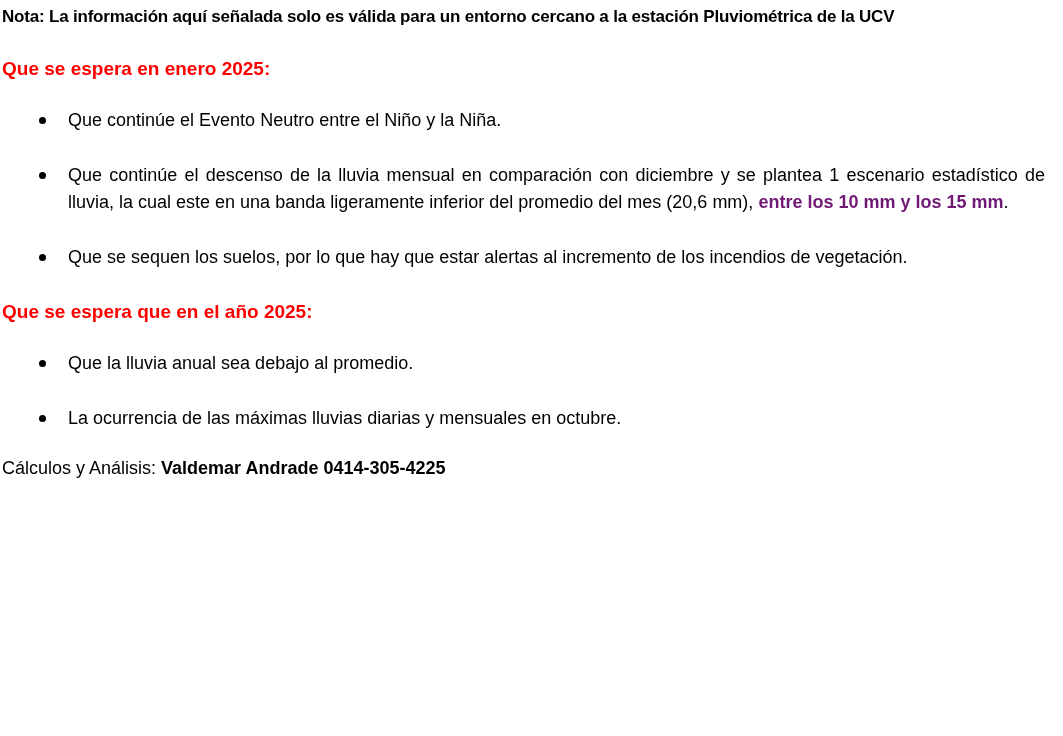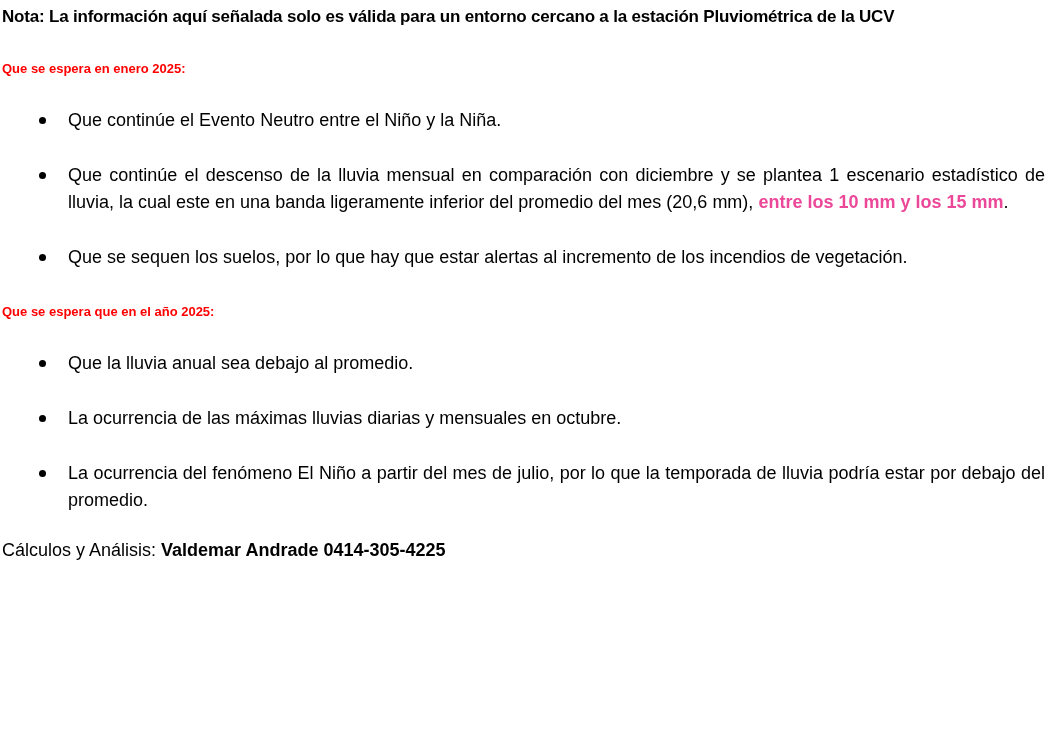--- a/index.html
+++ b/index.html
@@ -24,21 +24,21 @@
   .note {
     margin: 0;
     font-size: 17px;
     line-height: 22px;
     font-weight: bold;
     letter-spacing: -0.2px;
   }
   .section-heading {
     margin: 28px 0 0 0;
     color: #ff0000;
-    font-size: 13px;
+    font-size: 19px;
     line-height: 25px;
     font-weight: bold;
   }
   ul.bullets {
     list-style: none;
     margin: 26px 0 0 0;
     padding: 0;
   }
   ul.bullets li {
     position: relative;
@@ -55,21 +55,21 @@
     content: "";
     position: absolute;
     left: 37px;
     top: 10px;
     width: 7px;
     height: 7px;
     border-radius: 50%;
     background: #000000;
   }
   .red-bold {
-    color: #ec4899;
+    color: #701a75;
     font-weight: bold;
   }
   .footer {
     margin: 24px 0 0 0;
     font-size: 18px;
     line-height: 24px;
   }
   .footer .bold {
     font-weight: bold;
   }
@@ -97,22 +97,19 @@
 
   <h2 class="section-heading">Que se espera que en el año 2025:</h2>
 
   <ul class="bullets">
     <li>
       <span>Que la lluvia anual sea debajo al promedio.</span>
     </li>
     <li>
       <span>La ocurrencia de las máximas lluvias diarias y mensuales en octubre.</span>
     </li>
-    <li>
-      <span>La ocurrencia del fenómeno El Niño a partir del mes de julio, por lo que la temporada de lluvia podría estar por debajo del promedio.</span>
-    </li>
   </ul>
 
   <p class="footer">
     <span>Cálculos y Análisis: </span><span class="bold">Valdemar Andrade 0414-305-4225</span>
   </p>
 
 </div>
 
 </body></html>

